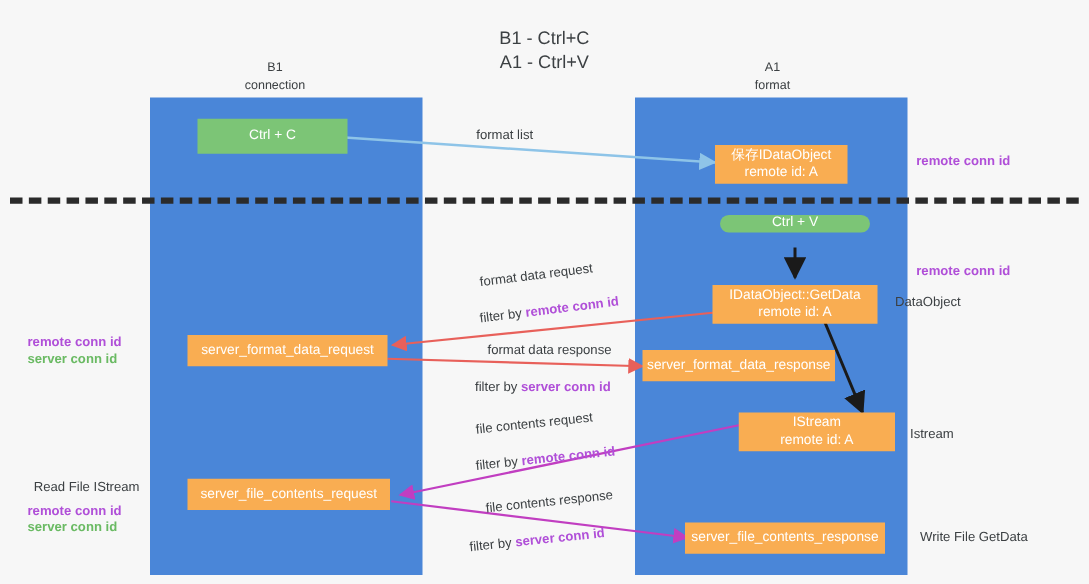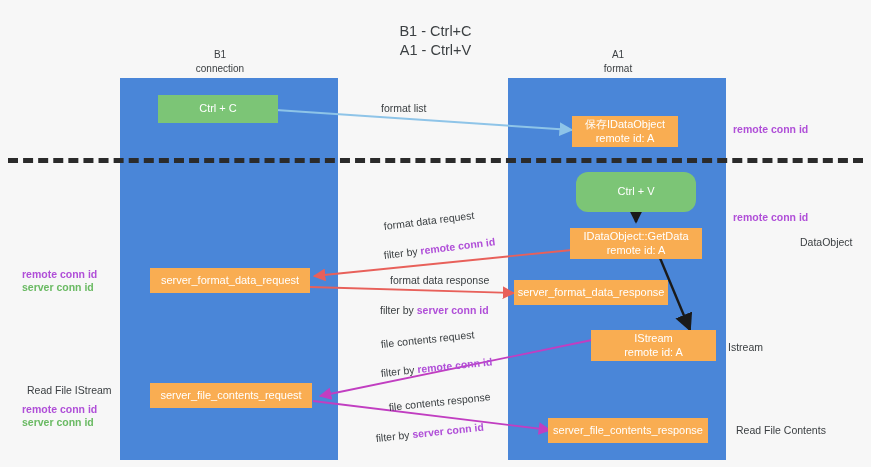--- a/index.html
+++ b/index.html
@@ -133,21 +133,21 @@
     <path d="M313,401 L550,430" stroke="#c13ec1" stroke-width="1.8" fill="none" marker-end="url(#ar-mag)"></path>
   </svg>
 
   <div class="abs dashed"></div>
 
   <div class="abs box green" style="left:158px; top:95px; width:120px; height:28px;">Ctrl + C</div>
 
   <div class="abs box orange" style="left:572px; top:116px; width:106px; height:31px;">保存IDataObject
 remote id: A</div>
 
-  <div class="abs box green" style="left:576px; top:172px; width:120px; height:40px;border-radius:12px;">Ctrl + V</div>
+  <div class="abs box green" style="left:576px; top:172px; width:120px; height:14px;border-radius:12px;">Ctrl + V</div>
 
   <div class="abs box orange" style="left:570px; top:228px; width:132px; height:31px;">IDataObject::GetData
 remote id: A</div>
 
   <div class="abs box orange" style="left:514px; top:280px; width:154px; height:25px;">server_format_data_response</div>
 
   <div class="abs box orange" style="left:150px; top:268px; width:160px; height:25px;">server_format_data_request</div>
 
   <div class="abs box orange" style="left:591px; top:330px; width:125px; height:31px;">IStream
 remote id: A</div>
@@ -191,25 +191,25 @@
     </div>
     <div class="edge-lbl rot-n2" style="margin-top:16px; margin-left:-13px;">
       <span>filter by </span><span class="hl-purple">server conn id</span>
     </div>
   </div>
 
   <div class="abs lbl purple" style="left:733px; top:123px;">remote conn id</div>
 
   <div class="abs lbl purple" style="left:733px; top:211px;">remote conn id</div>
 
-  <div class="abs lbl dark" style="left:776px; top:236px;padding-left:24px;">DataObject</div>
+  <div class="abs lbl dark" style="left:692px; top:236px;padding-left:24px;">DataObject</div>
 
   <div class="abs lbl dark" style="left:728px; top:341px;">Istream</div>
 
-  <div class="abs lbl dark" style="left:736px; top:424px;">Read File Contents</div>
+  <div class="abs lbl dark" style="left:736px; top:424px;">Write File GetData</div>
 
   <div class="abs lbl purple" style="left:22px; top:268px;">remote conn id</div>
   <div class="abs lbl green" style="left:22px; top:281px;">server conn id</div>
 
   <div class="abs lbl dark" style="left:27px; top:384px;">Read File IStream</div>
   <div class="abs lbl purple" style="left:22px; top:403px;">remote conn id</div>
   <div class="abs lbl green" style="left:22px; top:416px;">server conn id</div>
 
 </div>
 

